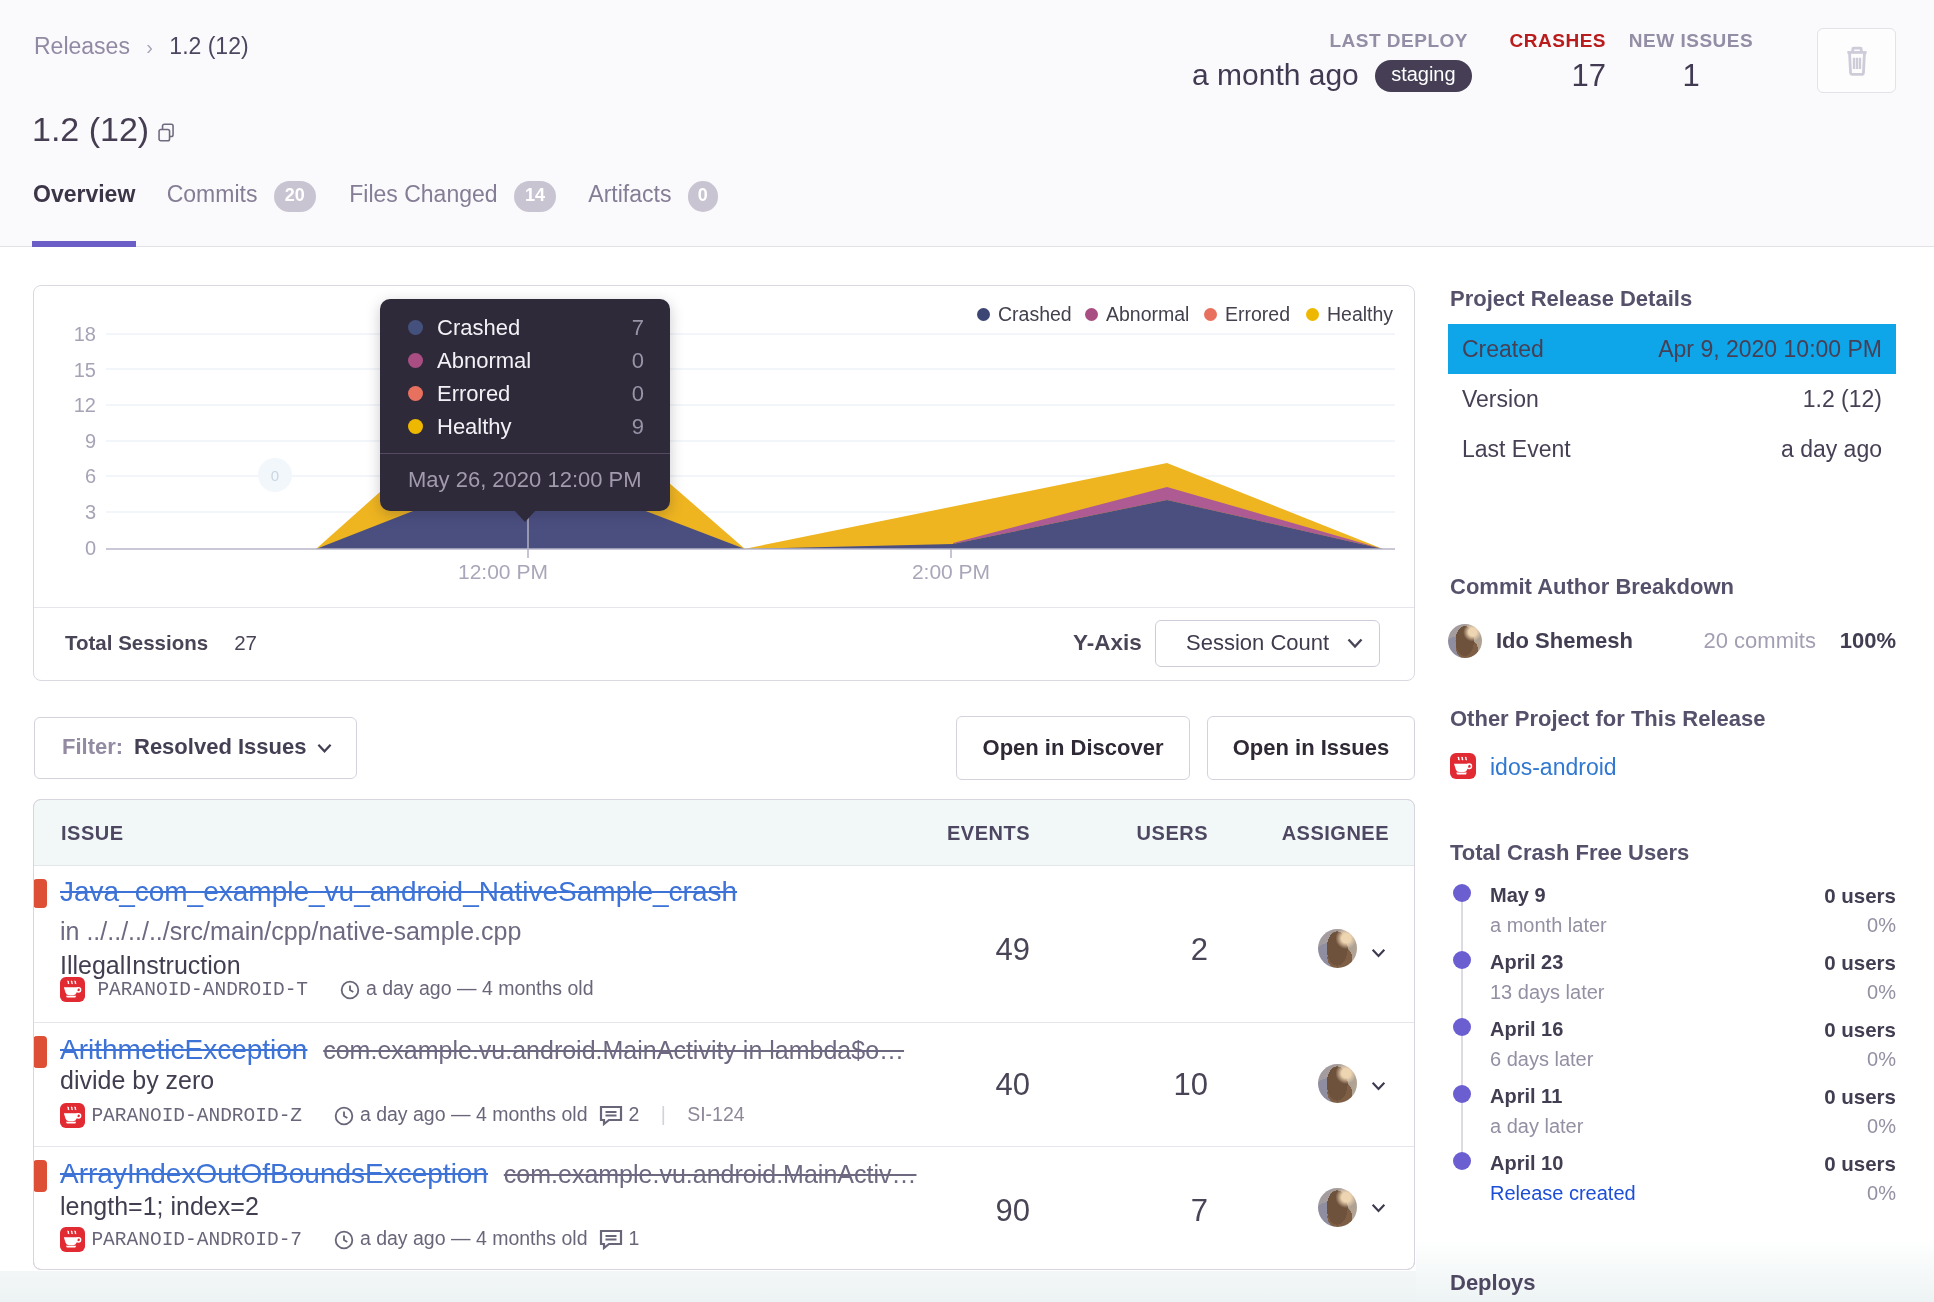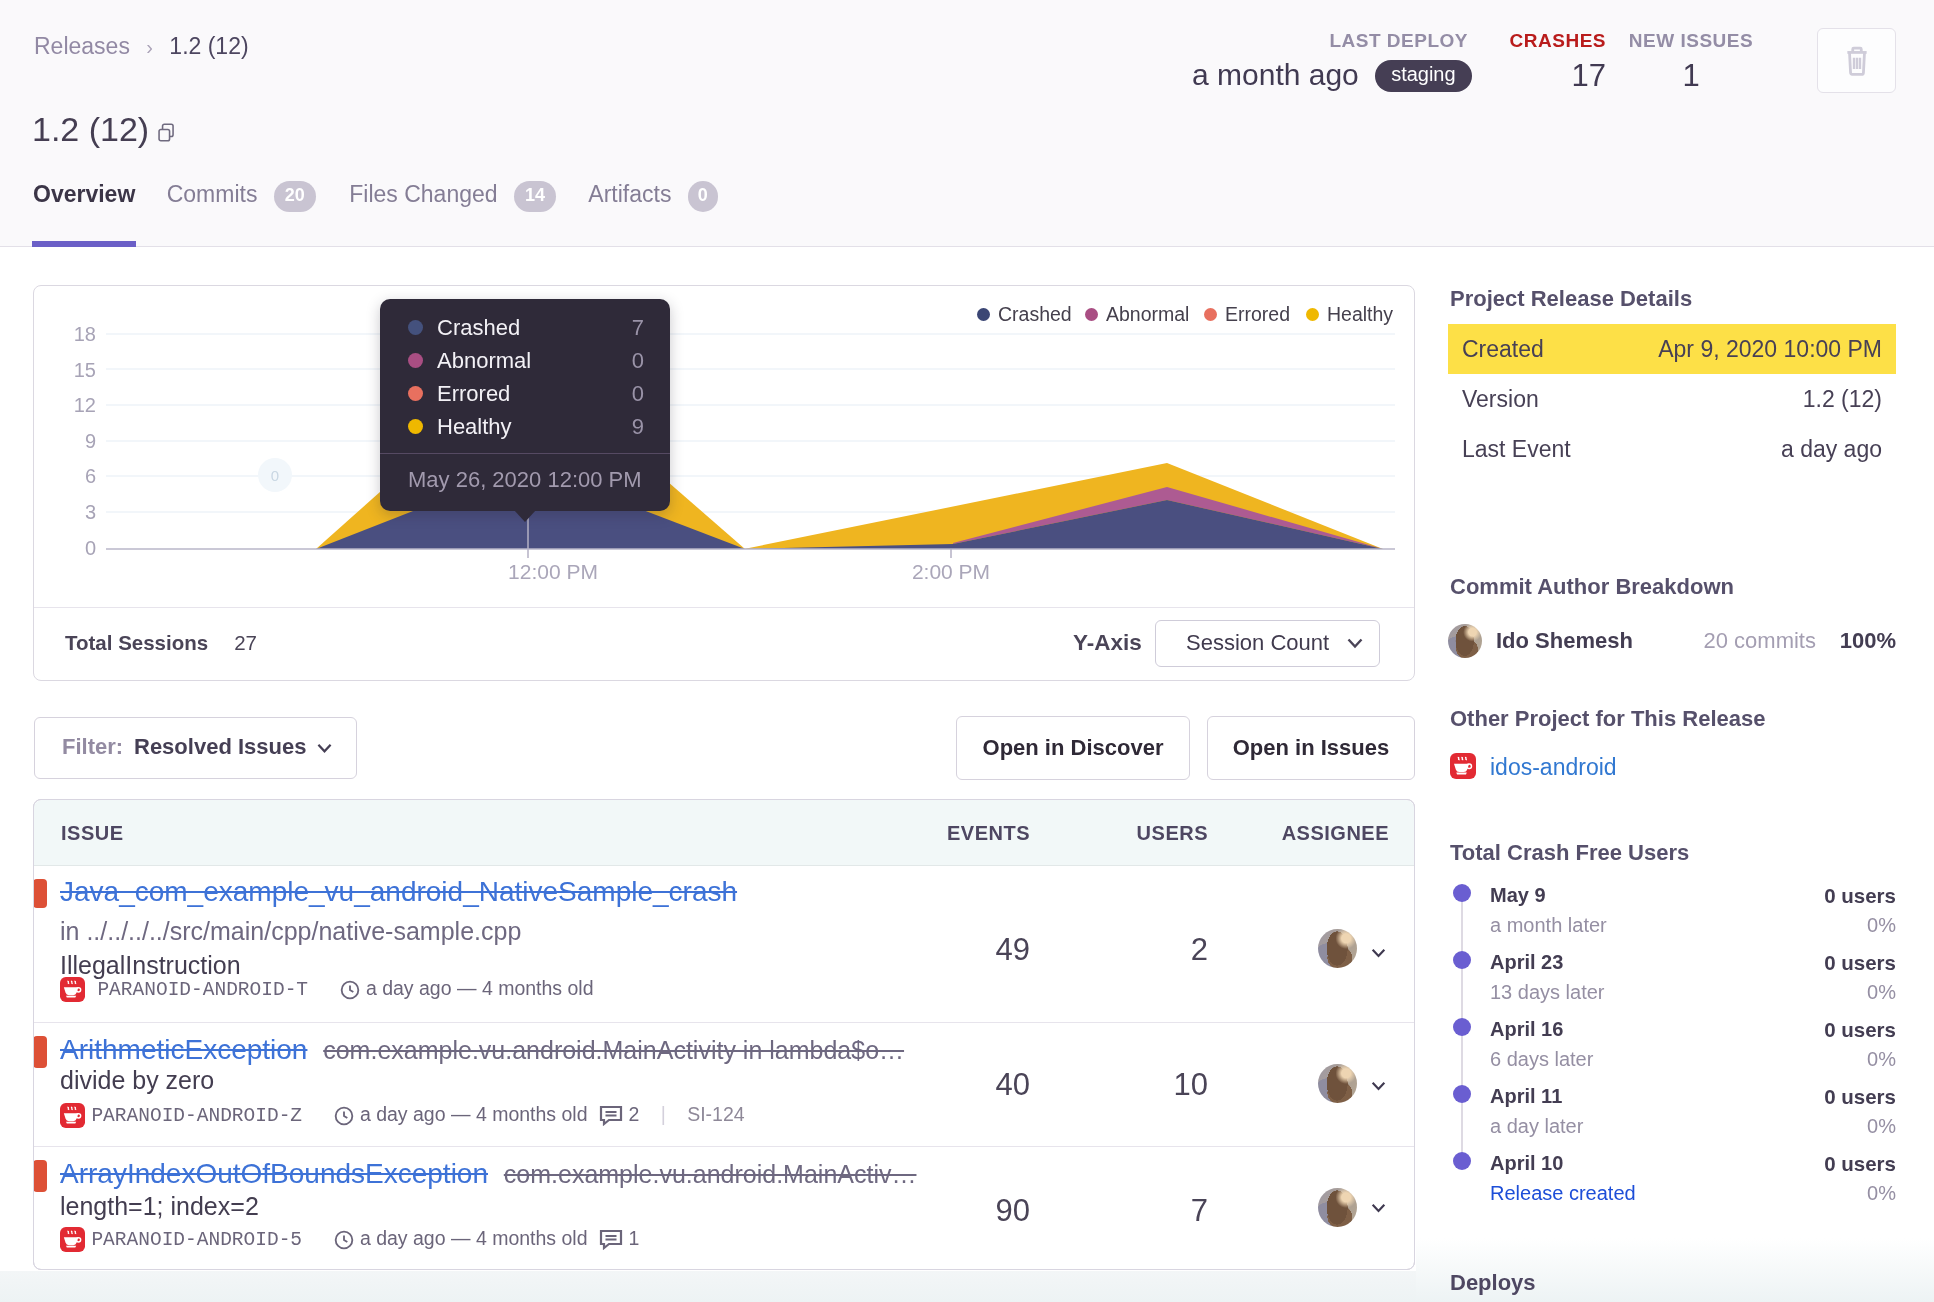--- a/index.html
+++ b/index.html
@@ -90,21 +90,21 @@
   <polygon points="283,264 495,75 712,264" fill="#efb520"></polygon>
   <polygon points="283,264 495,181 712,264" fill="#4a4f80"></polygon>
   <polygon points="711,264 1134,178 1350,264" fill="#efb520"></polygon>
   <polygon points="920,258 1134,202 1350,264 1134,215 920,259" fill="#ad5b92"></polygon>
   <polygon points="711,264 920,259 1134,215 1350,264" fill="#4a4f80"></polygon>
   <line x1="73" y1="264" x2="1362" y2="264" stroke="#b9b6c9" stroke-width="1.5"></line>
   <line x1="495" y1="226" x2="495" y2="273" stroke="#b5b1c4" stroke-width="1.5"></line>
   <line x1="918" y1="264" x2="918" y2="273" stroke="#b5b1c4" stroke-width="1.5"></line>
 </svg>
 
-<div class="abs" style="left:458px; top:560px; width:140px; text-align:right; font-size:21px; color:#aaa6b9;">12:00 PM</div>
+<div class="abs" style="left:458px; top:560px; width:140px; text-align:left; font-size:21px; color:#aaa6b9;">12:00 PM</div>
 <div class="abs" style="left:881px; top:560px; width:140px; text-align:center; font-size:21px; color:#aaa6b9;">2:00 PM</div>
 
 <div class="abs" style="left:380px; top:299px; width:290px; height:212px; background:#2f2a39; border-radius:10px; box-shadow:0 4px 14px rgba(40,35,50,.25);">
   <div style="position:absolute; left:50%; bottom:-11px; margin-left:-11px; width:0; height:0; border-left:11px solid transparent; border-right:11px solid transparent; border-top:12px solid #2f2a39;"></div>
   <div style="padding:16px 26px 0 28px; font-size:22px; color:#f3f1f6;">
     <div style="height:33px;"><span style="display:inline-block;width:15px;height:15px;border-radius:50%;background:#44517d;margin-right:14px;"></span>Crashed<span style="float:right;color:#9a93a8;">7</span></div>
     <div style="height:33px;"><span style="display:inline-block;width:15px;height:15px;border-radius:50%;background:#a94e83;margin-right:14px;"></span>Abnormal<span style="float:right;color:#9a93a8;">0</span></div>
     <div style="height:33px;"><span style="display:inline-block;width:15px;height:15px;border-radius:50%;background:#e8705f;margin-right:14px;"></span>Errored<span style="float:right;color:#9a93a8;">0</span></div>
     <div style="height:33px;"><span style="display:inline-block;width:15px;height:15px;border-radius:50%;background:#efb800;margin-right:14px;"></span>Healthy<span style="float:right;color:#9a93a8;">9</span></div>
   </div>
@@ -202,21 +202,21 @@
 <div class="abs" style="left:60px; top:1227px; height:32px; font-size:19.5px; color:#6b657a; white-space:nowrap;">
   <svg width="25" height="25" viewBox="0 0 30 30" style="vertical-align:-6px;">
       <rect width="30" height="30" rx="7" fill="#e22a33"></rect>
       <g fill="#fff">
         <path d="M4.6 12.4 h17.4 l-2.1 6.5 a4.2 4.2 0 0 1 -4 2.9 h-5.2 a4.2 4.2 0 0 1 -4 -2.9 z"></path>
         <path d="M7.2 22.6 h12.2 l-1 2.1 h-10.2 z"></path>
         <path d="M9.1 4.2 c-1.1 1.5 1.1 2.2 0 3.7 l1.8 .8 c1.1 -1.5 -1.1 -2.2 0 -3.7 z M13.3 4.2 c-1.1 1.5 1.1 2.2 0 3.7 l1.8 .8 c1.1 -1.5 -1.1 -2.2 0 -3.7 z M17.5 4.2 c-1.1 1.5 1.1 2.2 0 3.7 l1.8 .8 c1.1 -1.5 -1.1 -2.2 0 -3.7 z"></path>
       </g>
       <circle cx="22.2" cy="15.4" r="2.6" fill="none" stroke="#fff" stroke-width="1.7"></circle>
     </svg>
-  <span style="font-family:'Liberation Mono',monospace; font-size:19.5px; margin-left:1px; vertical-align:1px;">PARANOID-ANDROID-5</span>
+  <span style="font-family:'Liberation Mono',monospace; font-size:19.5px; margin-left:1px; vertical-align:1px;">PARANOID-ANDROID-7</span>
   <svg width="20" height="20" viewBox="0 0 24 24" style="margin-left:27px; vertical-align:-4px;">
       <circle cx="12" cy="12" r="10" fill="none" stroke="#6b657a" stroke-width="2.2"></circle>
       <path d="M12 6.5 V12 l4 2.5" fill="none" stroke="#6b657a" stroke-width="2.2"></path>
     </svg>
   <span style="vertical-align:1px;">a day ago — 4 months old</span>
   <svg width="24" height="22" viewBox="0 0 24 22" style="margin-left:6px; vertical-align:-4px;">
       <path d="M2 3 h20 v13 h-12 l-5 4 v-4 h-3 z" fill="none" stroke="#6b657a" stroke-width="2.2"></path>
       <path d="M6.5 8 h11 M6.5 11.5 h11" stroke="#6b657a" stroke-width="2"></path>
     </svg>
   <span style="vertical-align:1px;">1</span>
@@ -232,21 +232,21 @@
   </svg>
 <svg class="abs" style="left:1371px; top:1081px;" width="15" height="10" viewBox="0 0 18 12">
     <path d="M2 2 L9 9.5 L16 2" fill="none" stroke="#3f3950" stroke-width="2.6"></path>
   </svg>
 <svg class="abs" style="left:1371px; top:1203px;" width="15" height="10" viewBox="0 0 18 12">
     <path d="M2 2 L9 9.5 L16 2" fill="none" stroke="#3f3950" stroke-width="2.6"></path>
   </svg>
 
 <div class="abs" style="left:1450px; top:286px; font-size:22px; font-weight:bold; color:#56506b;">Project Release Details</div>
 <div class="abs" style="left:1448px; top:324px; width:448px; font-size:23px; color:#474055;">
-  <div style="display:flex; justify-content:space-between; align-items:center; height:50px; background:#fde047; padding:0 14px;">
+  <div style="display:flex; justify-content:space-between; align-items:center; height:50px; background:#0ea5e9; padding:0 14px;">
       <span>Created</span>
       <span>Apr 9, 2020 10:00 PM</span>
     </div>
   <div style="display:flex; justify-content:space-between; align-items:center; height:50px; padding:0 14px;">
       <span>Version</span>
       <span>1.2 (12)</span>
     </div>
   <div style="display:flex; justify-content:space-between; align-items:center; height:50px; padding:0 14px;">
       <span>Last Event</span>
       <span>a day ago</span>

